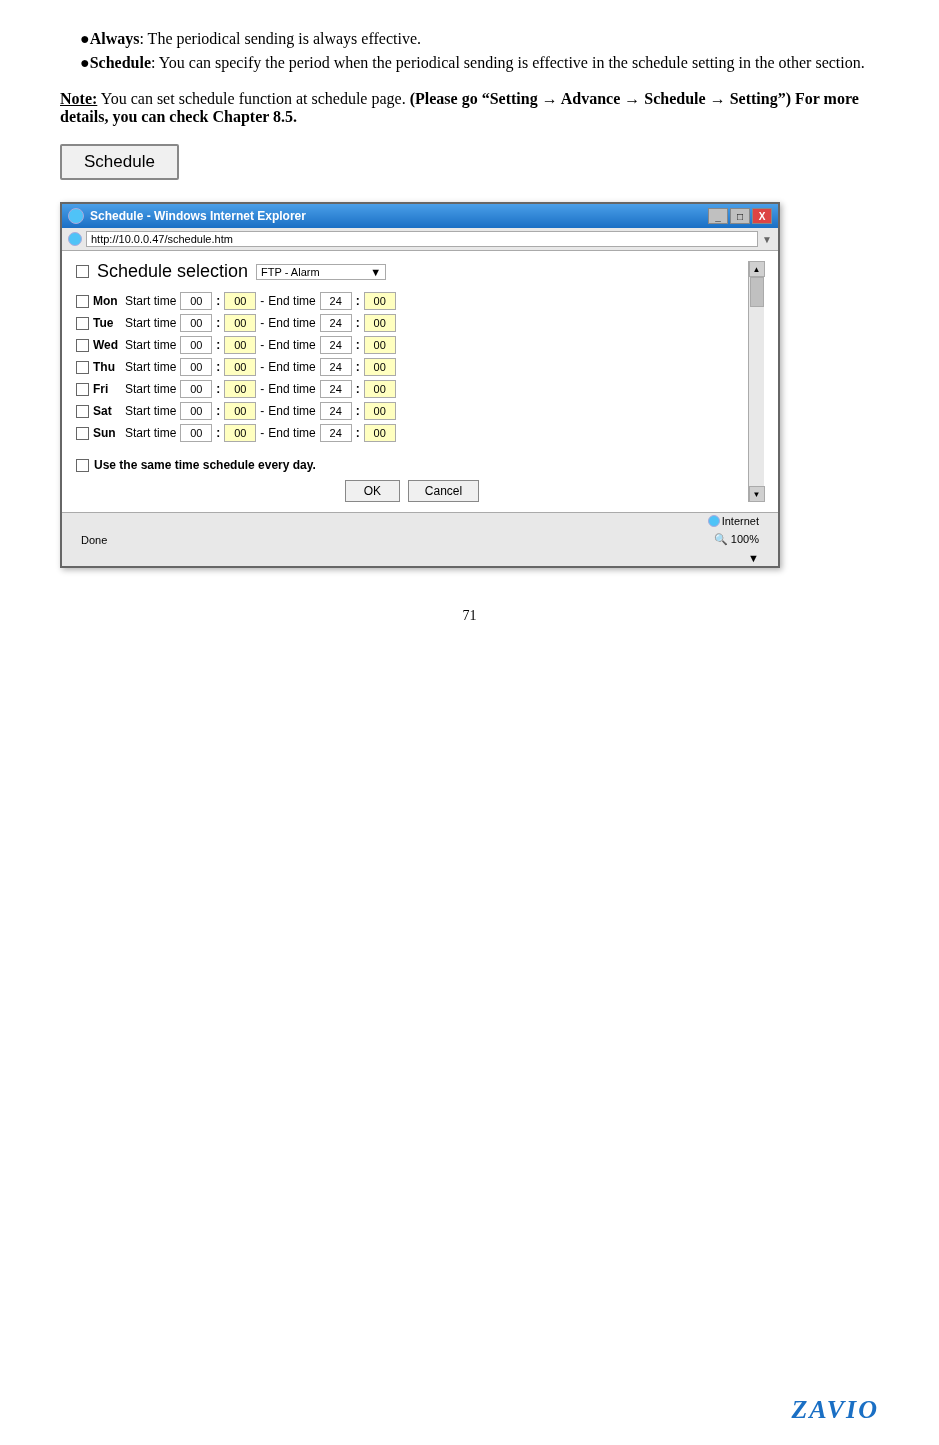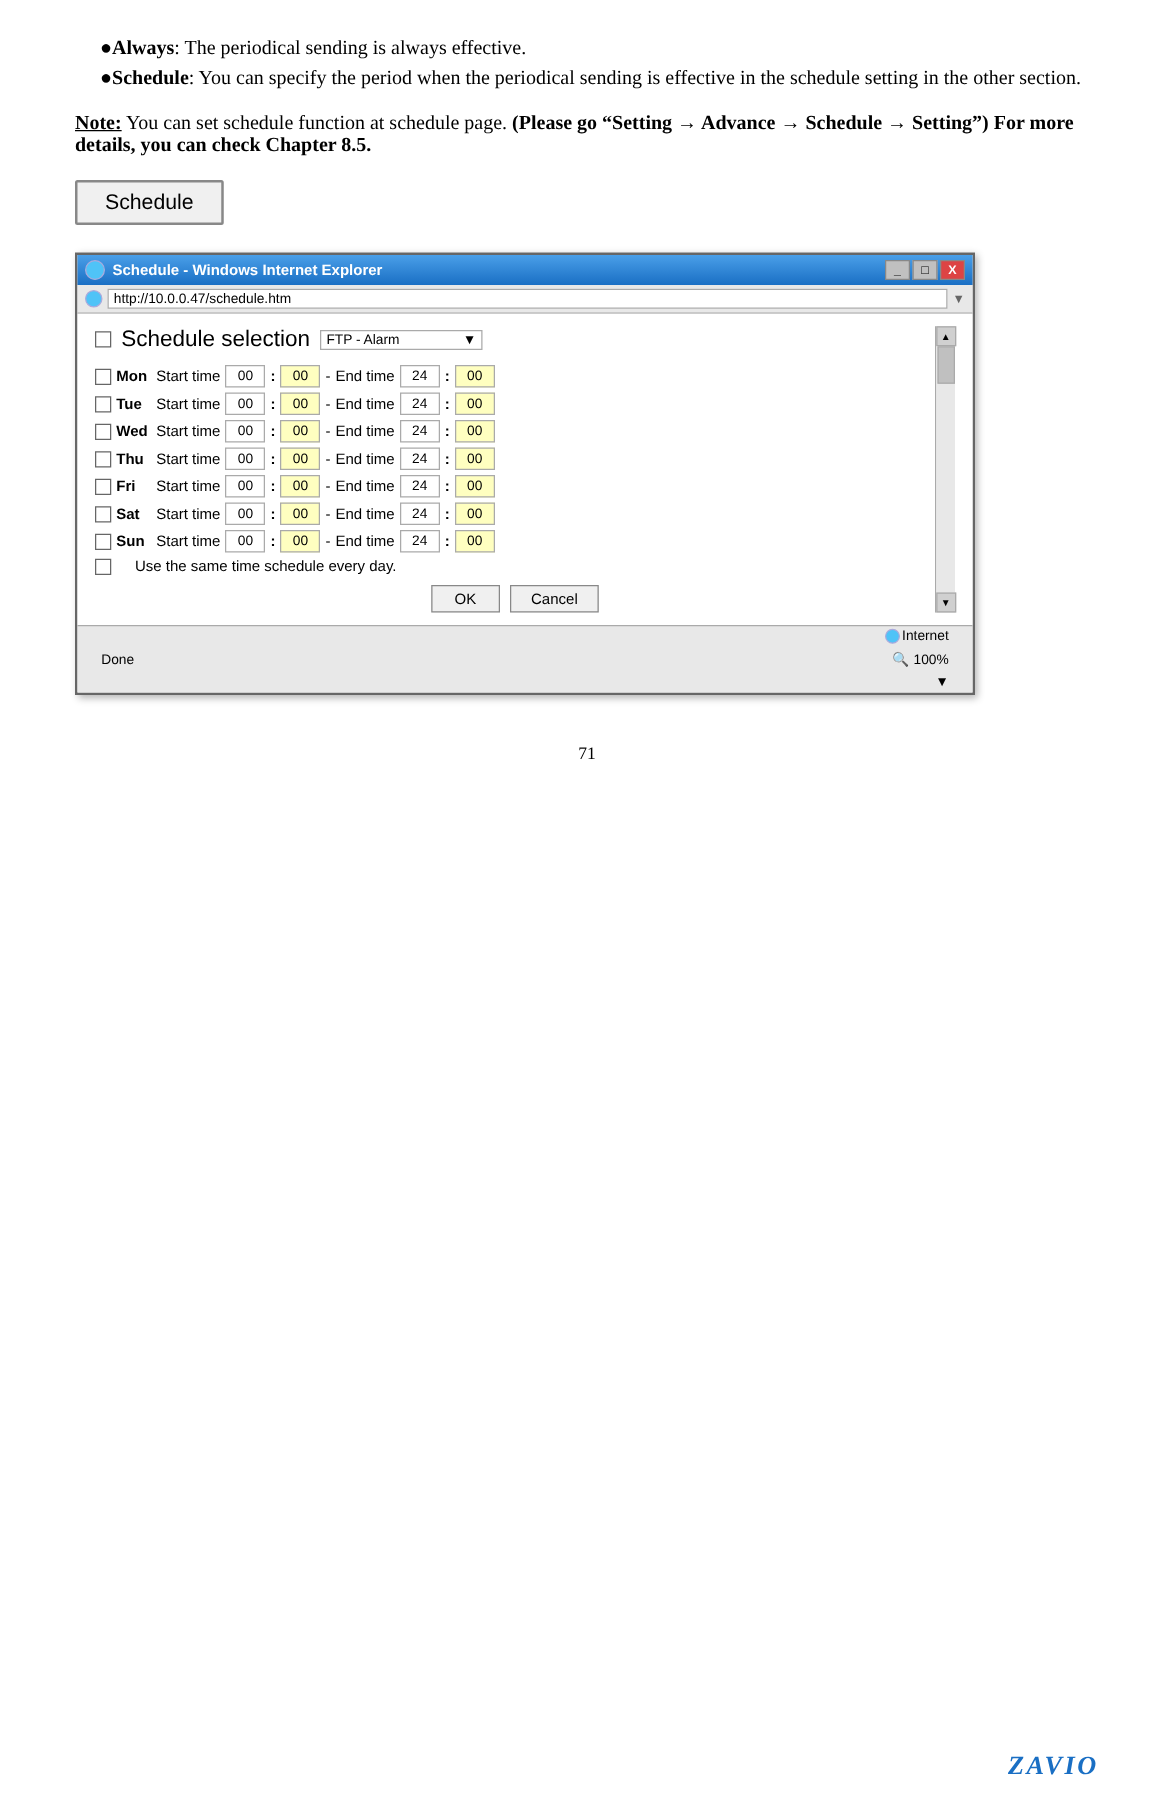--- a/index.html
+++ b/index.html
@@ -258,23 +258,24 @@
       font-size: 12px;
       font-weight: bold;
     }
     .time-dash {
       font-size: 12px;
     }
 
     .same-time-row {
       display: flex;
       align-items: center;
-      gap: 19px;
-      margin-top: 4px;
+      gap: 5px;
+      margin-top: 16px;
       margin-bottom: 8px;
+      font-weight: bold;
     }
     .btn-row {
       display: flex;
       gap: 8px;
       margin-top: 4px;
       justify-content: center;
     }
     .dialog-btn {
       padding: 3px 16px;
       font-size: 12px;
@@ -317,21 +318,21 @@
     .page-number {
       text-align: center;
       margin-top: 40px;
       font-size: 14px;
     }
 
     .zavio-logo {
       position: absolute;
       right: 60px;
       bottom: 20px;
-      font-size: 21px;
+      font-size: 26px;
       font-weight: bold;
       font-style: italic;
       color: #1a6fc4;
       letter-spacing: 2px;
     }
 
     strong { font-weight: bold; }
   </style>
 </head>
 <body>

